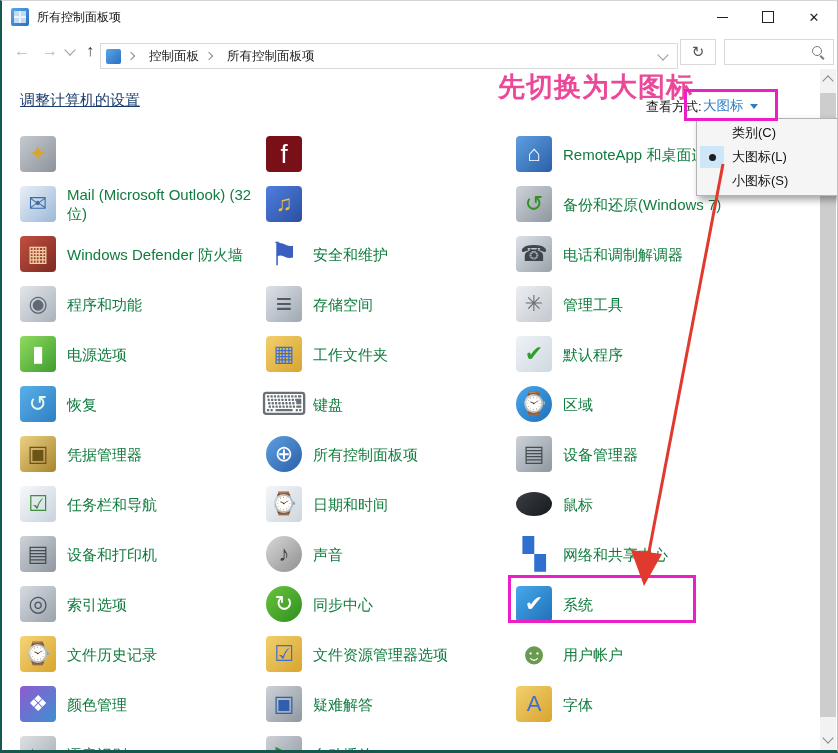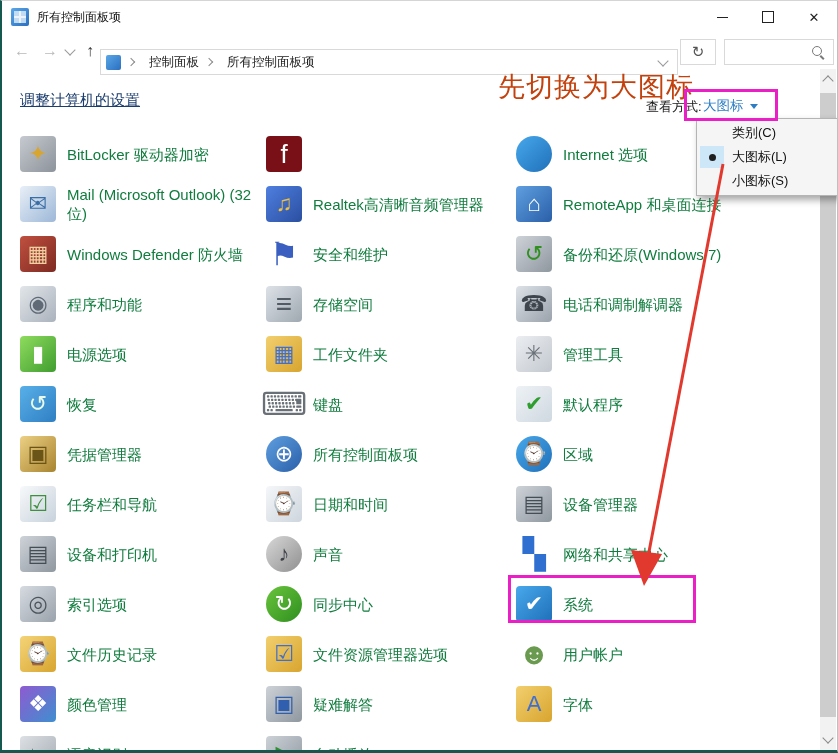--- a/index.html
+++ b/index.html
@@ -17,34 +17,34 @@
   .title-text{margin-left:8px;font-size:12px;color:#101010;}
   .win-btns{position:absolute;right:0;top:0;height:32px;display:flex;}
   .win-btn{width:46px;height:32px;display:flex;align-items:center;justify-content:center;color:#222;font-size:13px;}
   .win-btn .sq{width:10px;height:10px;border:1px solid #222;}
   .win-btn .mn{width:11px;height:1px;background:#222;}
   
   .toolbar{position:absolute;left:0;top:32px;width:100%;height:36px;background:#fff;display:flex;align-items:center;}
   .nav-glyph{font-size:16px;color:#b9b9b9;margin-left:12px;}
   .nav-up{color:#3a3a3a;}
   .chev{display:inline-block;width:7px;height:7px;border-right:1.6px solid #9a9a9a;border-bottom:1.6px solid #9a9a9a;transform:rotate(45deg);margin:0 0 2px 8px;}
-  .addr{position:absolute;left:98px;top:16px;width:578px;height:26px;border:1px solid #d9d9d9;display:flex;align-items:center;box-sizing:border-box;background:#fff;}
+  .addr{position:absolute;left:98px;top:10px;width:578px;height:26px;border:1px solid #d9d9d9;display:flex;align-items:center;box-sizing:border-box;background:#fff;}
   .addr-ico{width:15px;height:15px;margin-left:5px;border-radius:2px;background:linear-gradient(135deg,#5aa7e8,#2a6fc0);}
   .crumb{font-size:12.5px;color:#1a1a1a;margin-left:8px;white-space:nowrap;}
   .crumb-sep{display:inline-block;width:5px;height:5px;border-right:1.4px solid #8a8a8a;border-bottom:1.4px solid #8a8a8a;transform:rotate(-45deg);margin:0 7px 1px 7px;}
   .addr-chev{margin-left:auto;margin-right:10px;}
   .refresh-btn{position:absolute;left:678px;top:6px;width:36px;height:26px;border:1px solid #d9d9d9;box-sizing:border-box;display:flex;align-items:center;justify-content:center;font-size:15px;color:#555;background:#fff;}
   .searchbox{position:absolute;left:722px;top:6px;width:110px;height:26px;border:1px solid #d9d9d9;box-sizing:border-box;display:flex;align-items:center;background:#fff;}
   .searchbox input{border:none;outline:none;flex:1;min-width:0;font-size:12px;padding-left:6px;font-family:inherit;}
   .mag{position:relative;width:14px;height:14px;margin-right:8px;flex:0 0 auto;}
   .mag:before{content:"";position:absolute;left:1px;top:1px;width:8px;height:8px;border:1.6px solid #7a7a7a;border-radius:50%;}
   .mag:after{content:"";position:absolute;left:10px;top:10px;width:5px;height:1.6px;background:#7a7a7a;transform:rotate(45deg);transform-origin:0 0;}
   
   .page-head{position:absolute;left:18px;top:90px;font-size:15px;color:#1c3e6e;text-decoration:underline;}
-  .tip-red{position:absolute;left:496px;top:68px;font-size:27px;font-weight:normal;color:#c2410c;letter-spacing:1px;white-space:nowrap;}
+  .tip-red{position:absolute;left:496px;top:68px;font-size:27px;font-weight:bold;color:#ec4899;letter-spacing:1px;white-space:nowrap;}
   .viewby{position:absolute;left:644px;top:97px;font-size:13px;color:#1a1a1a;}
   .viewby-link{position:absolute;left:701px;top:96px;font-size:13.5px;color:#2d7dc4;display:flex;align-items:center;gap:6px;}
   .caret-dn{display:inline-block;width:0;height:0;border-left:4px solid transparent;border-right:4px solid transparent;border-top:5px solid #2d7dc4;}
   .hl-box-view{position:absolute;left:682px;top:88px;width:88px;height:26px;border:3px solid #ea1fc6;z-index:6;pointer-events:none;}
   
   .col{position:absolute;top:128px;}
   #col0{left:18px;width:238px;}
   #col1{left:264px;width:242px;}
   #col2{left:514px;width:300px;}
   .cp-item{height:50px;display:flex;align-items:center;gap:11px;}
@@ -117,21 +117,20 @@
   <span class="viewby">查看方式:</span>
   <span class="viewby-link">
     <span>大图标</span>
     <span class="caret-dn"></span>
   </span>
   <div class="hl-box-view"></div>
 
   <div class="col" id="col0">
       <div class="cp-item">
         <span class="cp-icon" style="background: linear-gradient(135deg, rgb(198, 202, 208), rgb(141, 147, 155)); color: rgb(216, 165, 47);">✦</span>
-        <span class="cp-label">BitLocker 驱动器加密</span>
       </div>
       <div class="cp-item">
         <span class="cp-icon" style="background: linear-gradient(135deg, rgb(232, 239, 247), rgb(157, 184, 216)); color: rgb(58, 110, 165);">✉</span>
         <span class="cp-label">Mail (Microsoft Outlook) (32 位)</span>
       </div>
       <div class="cp-item">
         <span class="cp-icon" style="background: linear-gradient(135deg, rgb(192, 80, 64), rgb(126, 42, 33)); color: rgb(240, 208, 160);">▦</span>
         <span class="cp-label">Windows Defender 防火墙</span>
       </div>
       <div class="cp-item">
@@ -174,21 +173,20 @@
         <span class="cp-icon" style="background: linear-gradient(135deg, rgb(221, 225, 229), rgb(164, 170, 178)); color: rgb(85, 96, 107);">♩</span>
         <span class="cp-label">语音识别</span>
       </div>
     </div>
   <div class="col" id="col1">
       <div class="cp-item">
         <span class="cp-icon" style="background: linear-gradient(135deg, rgb(122, 16, 23), rgb(122, 16, 23)); color: rgb(255, 255, 255); font-size: 26px;">f</span>
       </div>
       <div class="cp-item">
         <span class="cp-icon" style="background: linear-gradient(135deg, rgb(79, 127, 224), rgb(42, 79, 160)); color: rgb(240, 192, 64);">♫</span>
-        <span class="cp-label">Realtek高清晰音频管理器</span>
       </div>
       <div class="cp-item">
         <span class="cp-icon plain" style="color: rgb(58, 95, 192); font-size: 32px;">⚑</span>
         <span class="cp-label">安全和维护</span>
       </div>
       <div class="cp-item">
         <span class="cp-icon" style="background: linear-gradient(135deg, rgb(221, 226, 232), rgb(159, 168, 176)); color: rgb(82, 90, 100); font-size: 28px;">≡</span>
         <span class="cp-label">存储空间</span>
       </div>
       <div class="cp-item">
@@ -223,24 +221,20 @@
         <span class="cp-icon" style="background: linear-gradient(135deg, rgb(205, 210, 216), rgb(143, 151, 159)); color: rgb(47, 95, 174);">▣</span>
         <span class="cp-label">疑难解答</span>
       </div>
       <div class="cp-item">
         <span class="cp-icon" style="background: linear-gradient(135deg, rgb(205, 210, 216), rgb(143, 151, 159)); color: rgb(47, 143, 47);">▶</span>
         <span class="cp-label">自动播放</span>
       </div>
     </div>
   <div class="col" id="col2">
       <div class="cp-item">
-        <span class="cp-icon round" style="background: linear-gradient(135deg, rgb(72, 168, 236), rgb(31, 112, 184));"></span>
-        <span class="cp-label">Internet 选项</span>
-      </div>
-      <div class="cp-item">
         <span class="cp-icon" style="background: linear-gradient(135deg, rgb(95, 159, 224), rgb(42, 95, 168)); color: rgb(255, 255, 255);">⌂</span>
         <span class="cp-label">RemoteApp 和桌面连接</span>
       </div>
       <div class="cp-item">
         <span class="cp-icon" style="background: linear-gradient(135deg, rgb(206, 211, 217), rgb(143, 151, 159)); color: rgb(47, 143, 31);">↺</span>
         <span class="cp-label">备份和还原(Windows 7)</span>
       </div>
       <div class="cp-item">
         <span class="cp-icon" style="background: linear-gradient(135deg, rgb(221, 226, 232), rgb(154, 162, 171)); color: rgb(63, 69, 76);">☎</span>
         <span class="cp-label">电话和调制解调器</span>
@@ -253,20 +247,24 @@
         <span class="cp-icon" style="background: linear-gradient(135deg, rgb(238, 242, 246), rgb(207, 216, 224)); color: rgb(47, 158, 47);">✔</span>
         <span class="cp-label">默认程序</span>
       </div>
       <div class="cp-item">
         <span class="cp-icon round" style="background: linear-gradient(135deg, rgb(72, 168, 236), rgb(31, 112, 184)); color: rgb(255, 255, 255);">⌚</span>
         <span class="cp-label">区域</span>
       </div>
       <div class="cp-item">
         <span class="cp-icon" style="background: linear-gradient(135deg, rgb(206, 211, 217), rgb(143, 151, 159)); color: rgb(69, 77, 85);">▤</span>
         <span class="cp-label">设备管理器</span>
+      </div>
+      <div class="cp-item">
+        <span class="cp-icon ellipse" style="background: linear-gradient(135deg, rgb(58, 63, 69), rgb(23, 25, 28));"></span>
+        <span class="cp-label">鼠标</span>
       </div>
       <div class="cp-item">
         <span class="cp-icon plain" style="color: rgb(46, 111, 208); font-size: 30px;">▚</span>
         <span class="cp-label">网络和共享中心</span>
       </div>
       <div class="cp-item">
         <span class="cp-icon" style="background: linear-gradient(135deg, rgb(72, 168, 236), rgb(31, 112, 184)); color: rgb(255, 255, 255);">✔</span>
         <span class="cp-label">系统</span>
       </div>
       <div class="cp-item">

